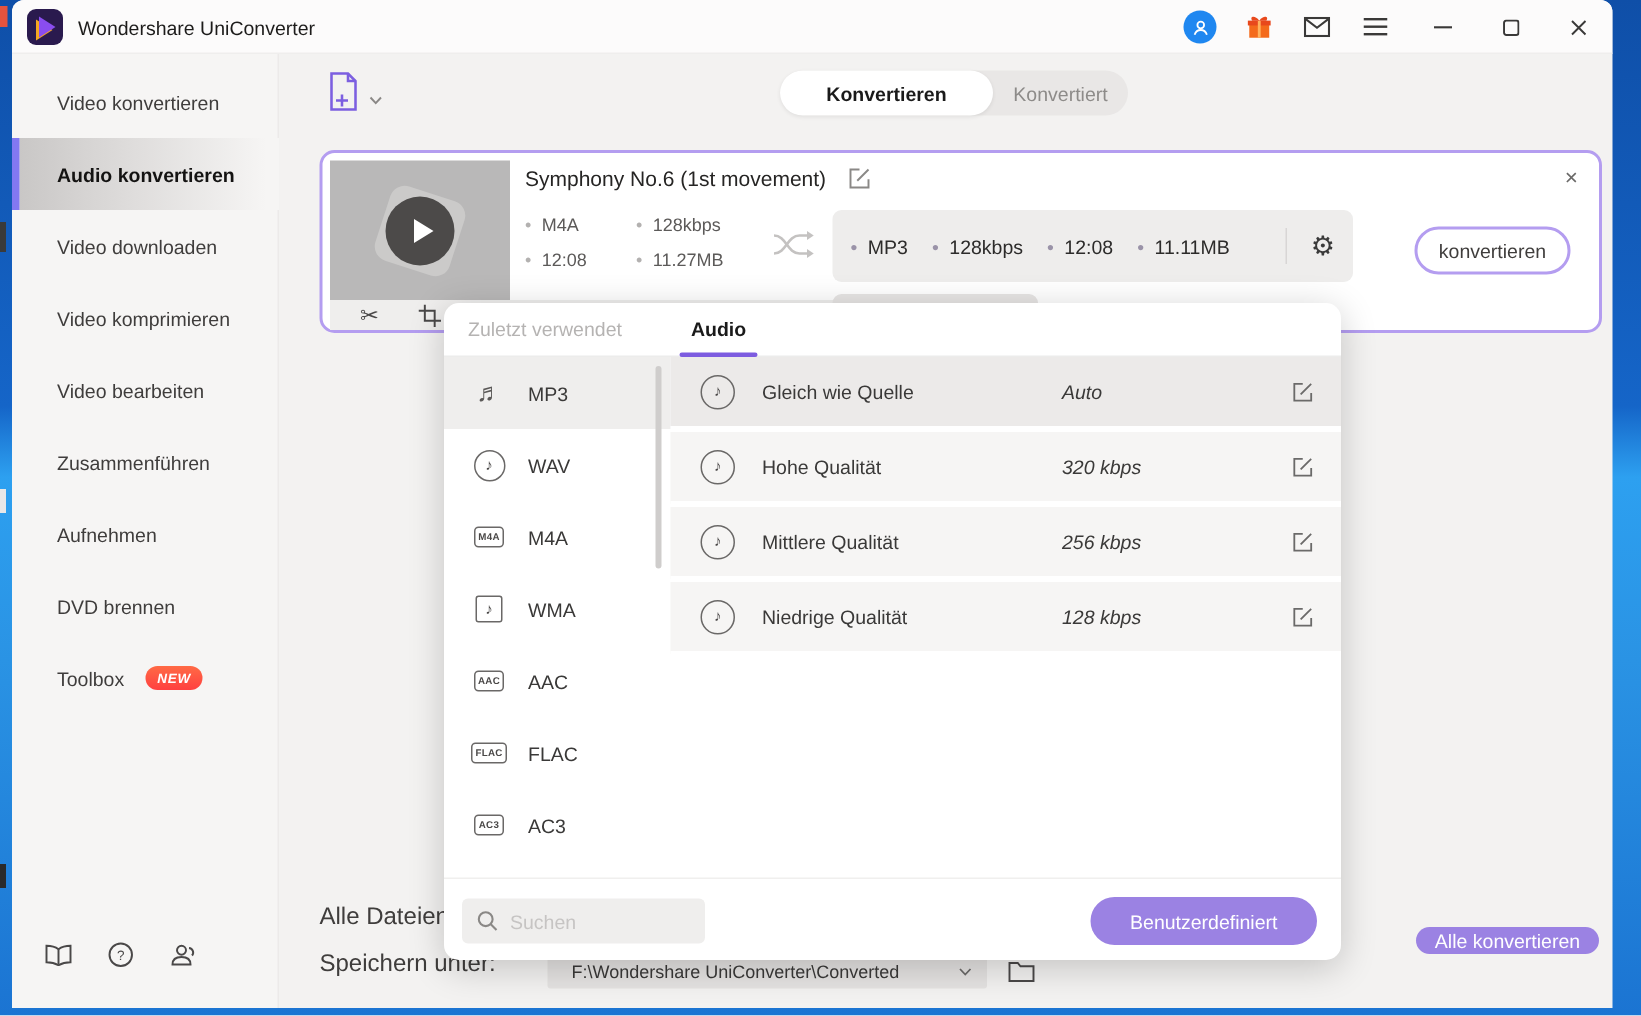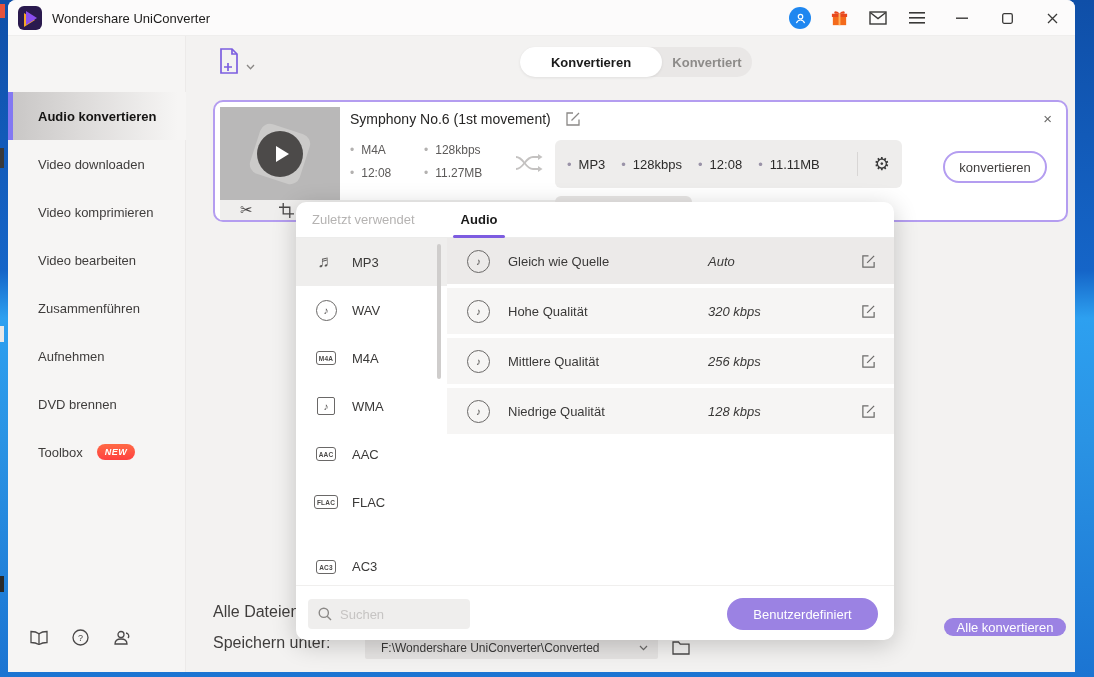--- a/index.html
+++ b/index.html
@@ -25,21 +25,21 @@
     font-size:13px; color:#3f3d3c; cursor:pointer; }
   .side-item.active { font-weight:bold; color:#141312;
     background:linear-gradient(90deg,#c9c7c6 0%,#dddbda 40%,#f6f5f4 95%); border-left:5px solid #8378f2; padding-left:25px; }
   .badge-new { margin-left:14px; background:linear-gradient(180deg,#ff6a45,#ff4040); color:#fff; font-size:9px; font-weight:bold;
     font-style:italic; padding:3px 8px; border-radius:9px; letter-spacing:.5px; }
   .side-bottom { position:absolute; left:0; bottom:22px; width:178px; display:flex; gap:24px; padding-left:22px; align-items:center; }
   
   .addfile { position:absolute; left:210px; top:48px; display:flex; align-items:flex-end; gap:6px; cursor:pointer; }
   .tabs-pill { position:absolute; left:512px; top:47px; width:232px; height:30px; background:#e9e7e6; border-radius:15px;
     display:flex; align-items:center; }
-  .tab-seg { font-size:13px; display:flex; align-items:center; justify-content:center; height:30px; border-radius:15px; cursor:pointer;font-weight:bold; }
+  .tab-seg { font-size:13px; display:flex; align-items:center; justify-content:center; height:30px; border-radius:15px; cursor:pointer; }
   .tab-seg.active { background:#fff; width:142px; font-weight:bold; color:#1a1a1a; box-shadow:0 1px 3px rgba(0,0,0,.08); }
   .tab-seg.inactive { width:90px; color:#8d8b89; }
   
   .card { position:absolute; left:205px; top:100px; width:855px; height:122px; background:#fff; border:2px solid #b49df0; border-radius:10px; }
   .thumb { position:absolute; left:5px; top:5px; width:120px; height:93px; background:#b9b8b8; display:flex; align-items:center; justify-content:center; }
   .play-glow { position:absolute; width:52px; height:52px; background:#cbcac9; border-radius:10px; transform:rotate(18deg); }
   .play-circle { position:relative; width:46px; height:46px; border-radius:50%; background:#4c4a49; display:flex; align-items:center; justify-content:center; }
   .play-circle .tri { width:0; height:0; border-left:13px solid #fff; border-top:8px solid transparent; border-bottom:8px solid transparent; margin-left:4px; }
   .thumb-strip { position:absolute; left:5px; top:98px; width:360px; height:20px; background:#efeeed; display:flex; align-items:center; gap:26px; padding-left:20px; }
   .card-title-row { position:absolute; left:135px; top:9px; display:flex; align-items:center; gap:14px; }
@@ -154,20 +154,23 @@
         </div>
         <div class="tb-btn" style="margin-left:6px;">
           <svg width="11" height="11" viewBox="0 0 11 11">
               <path d="M1 1 10 10 M10 1 1 10" stroke="#3a3938" stroke-width="1.3"></path>
             </svg>
         </div>
       </div>
     </div>
 
     <div class="sidebar">
+      <div class="side-item" style="top:8px;">
+          <span>Video konvertieren</span>
+        </div>
       <div class="side-item active" style="top:56px;">
           <span>Audio konvertieren</span>
         </div>
       <div class="side-item" style="top:104px;">
           <span>Video downloaden</span>
         </div>
       <div class="side-item" style="top:152px;">
           <span>Video komprimieren</span>
         </div>
       <div class="side-item" style="top:200px;">
@@ -327,21 +330,21 @@
             <span class="fmt-badge">AAC</span>
           </span>
         <span>AAC</span>
       </div>
       <div class="fmt-row" style="top:276px;">
         <span class="fmt-ic">
             <span class="fmt-badge">FLAC</span>
           </span>
         <span>FLAC</span>
       </div>
-      <div class="fmt-row" style="top:324px;align-items:flex-end;">
+      <div class="fmt-row" style="top:324px;">
         <span class="fmt-ic">
             <span class="fmt-badge">AC3</span>
           </span>
         <span>AC3</span>
       </div>
       <div class="scrollbar"></div>
 
       <div class="q-row selected" style="top:36px;">
         <span class="q-circ">♪</span>
         <span class="q-label">Gleich wie Quelle</span>

